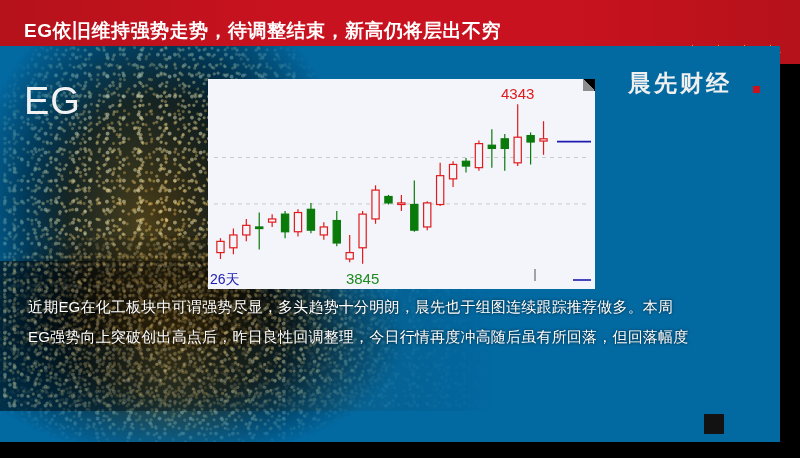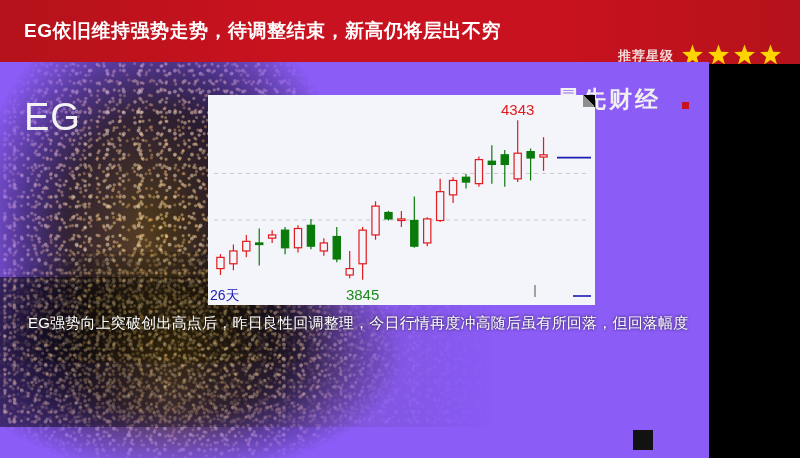--- a/index.html
+++ b/index.html
@@ -33,22 +33,22 @@
     display: flex; align-items: center; gap: 7px; margin-top: 24px;
   }
   .rating-label {
     color: #f3d8da; font-size: 13px; font-weight: 700; letter-spacing: 1px;
   }
   .stars { display: flex; gap: 3px; }
   .star { width: 23px; height: 23px; display: block; }
 
   
   .stage {
-    position: absolute; left: 0; top: 62px; width: 709px; height: 396px;
-    background: #8b5cf6; overflow: hidden;
+    position: absolute; left: 0; top: 46px; width: 780px; height: 396px;
+    background: #0369a1; overflow: hidden;
   }
   
   .glitter {
     position: absolute; left: 0; top: 0; width: 340px; height: 300px;
     opacity: .95;
     background-color: #000;
     background-image:
       radial-gradient(circle at 22% 12%, rgba(255,214,120,.55) 0 1px, transparent 2px),
       radial-gradient(circle at 34% 6%,  rgba(255,198, 90,.45) 0 1px, transparent 2px),
       radial-gradient(circle at 48% 18%, rgba(255,226,150,.55) 0 1.2px, transparent 2px),
@@ -291,18 +291,19 @@
           <line x1="365" y1="201" x2="383" y2="201" stroke="#1b1bb0" stroke-width="1.6"></line>
           <line x1="327" y1="190" x2="327" y2="202" stroke="#6a6a6a" stroke-width="1.2"></line>
           <text x="309.6923076923077" y="20.192307692307708" fill="#e01b1b" font-size="15" font-family="&quot;Liberation Sans&quot;, sans-serif" text-anchor="middle">4343</text>
           <text x="154.6153846153846" y="205" fill="#1d8a1d" font-size="15" font-family="&quot;Liberation Sans&quot;, sans-serif" text-anchor="middle">3845</text>
           <text x="2" y="205" fill="#1b1bb0" font-size="14" font-family="&quot;Liberation Sans&quot;, sans-serif" text-anchor="start">26天</text>
         </svg>
       <div class="chart-corner"></div>
     </div>
 
     <div class="commentary" id="commentary">
+        <p>近期EG在化工板块中可谓强势尽显，多头趋势十分明朗，晨先也于组图连续跟踪推荐做多。本周</p>
         <p>EG强势向上突破创出高点后，昨日良性回调整理，今日行情再度冲高随后虽有所回落，但回落幅度</p>
       </div>
 
     <div class="corner-mark"></div>
   </div>
 </div>
 
 </body></html>

